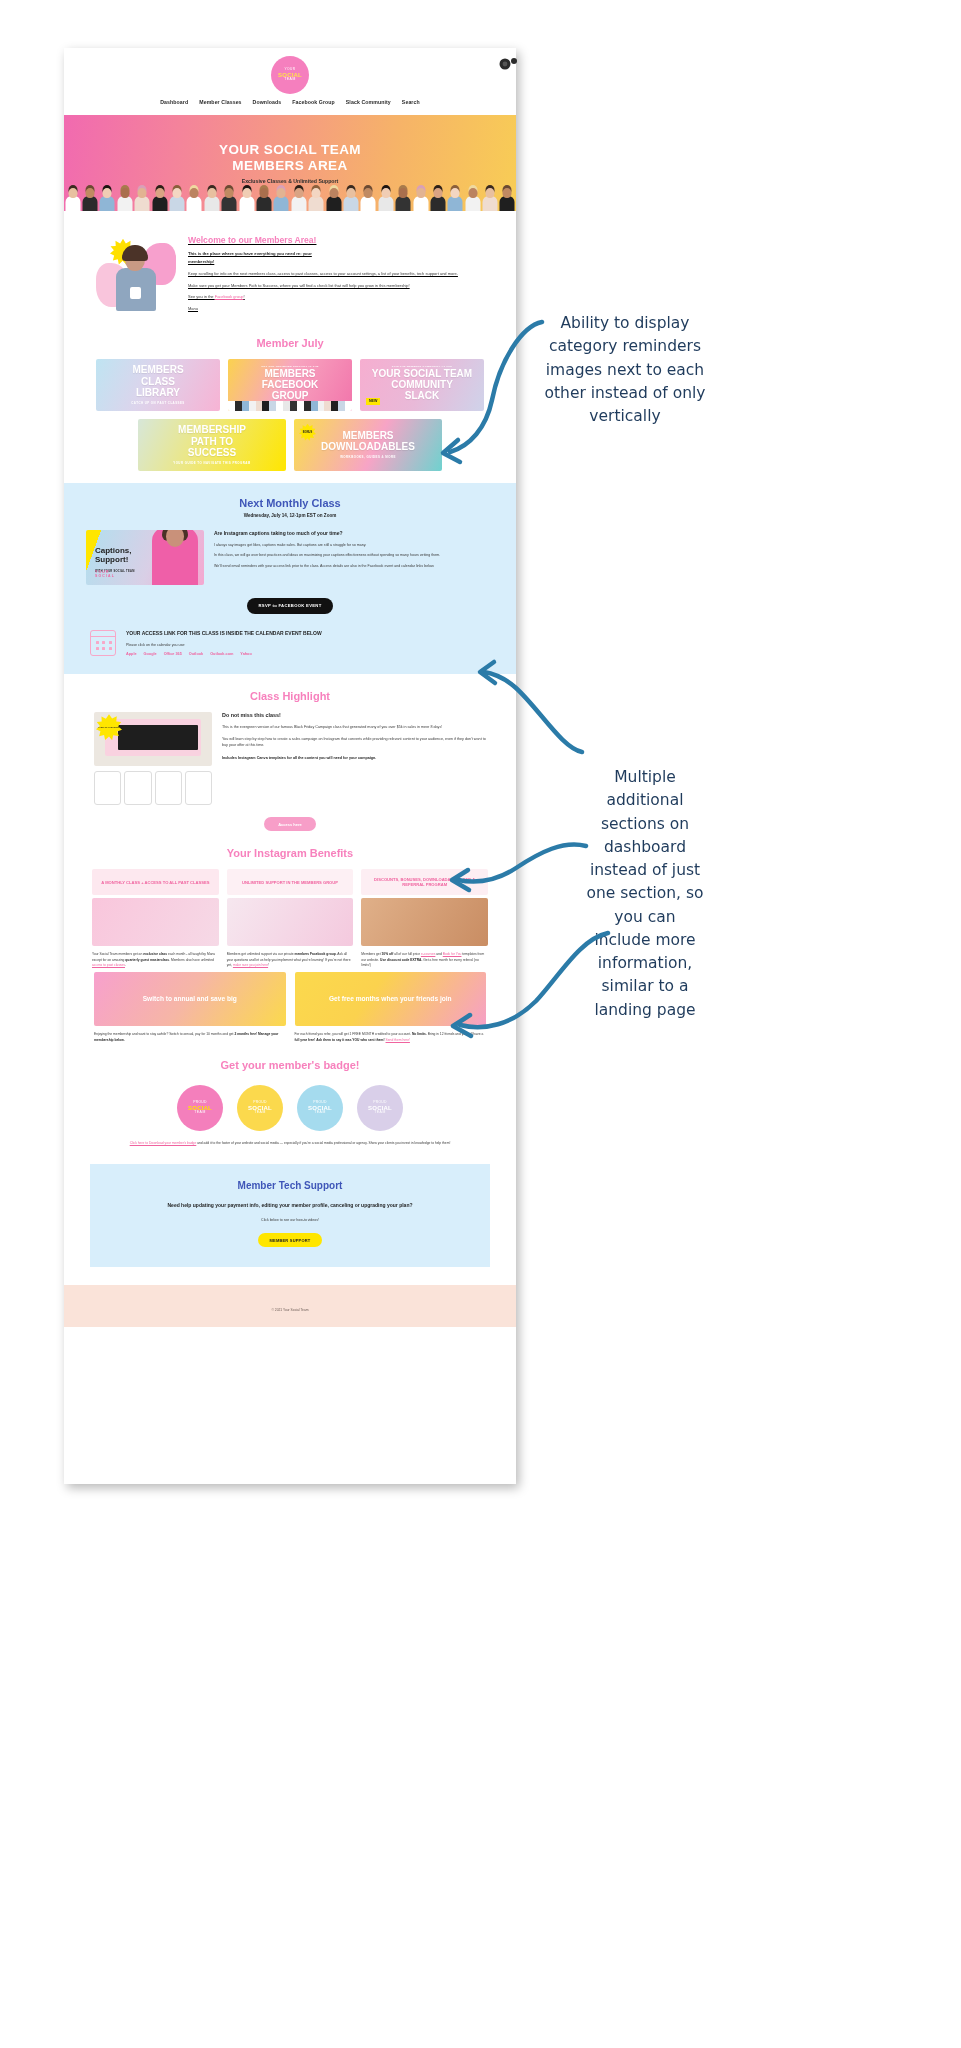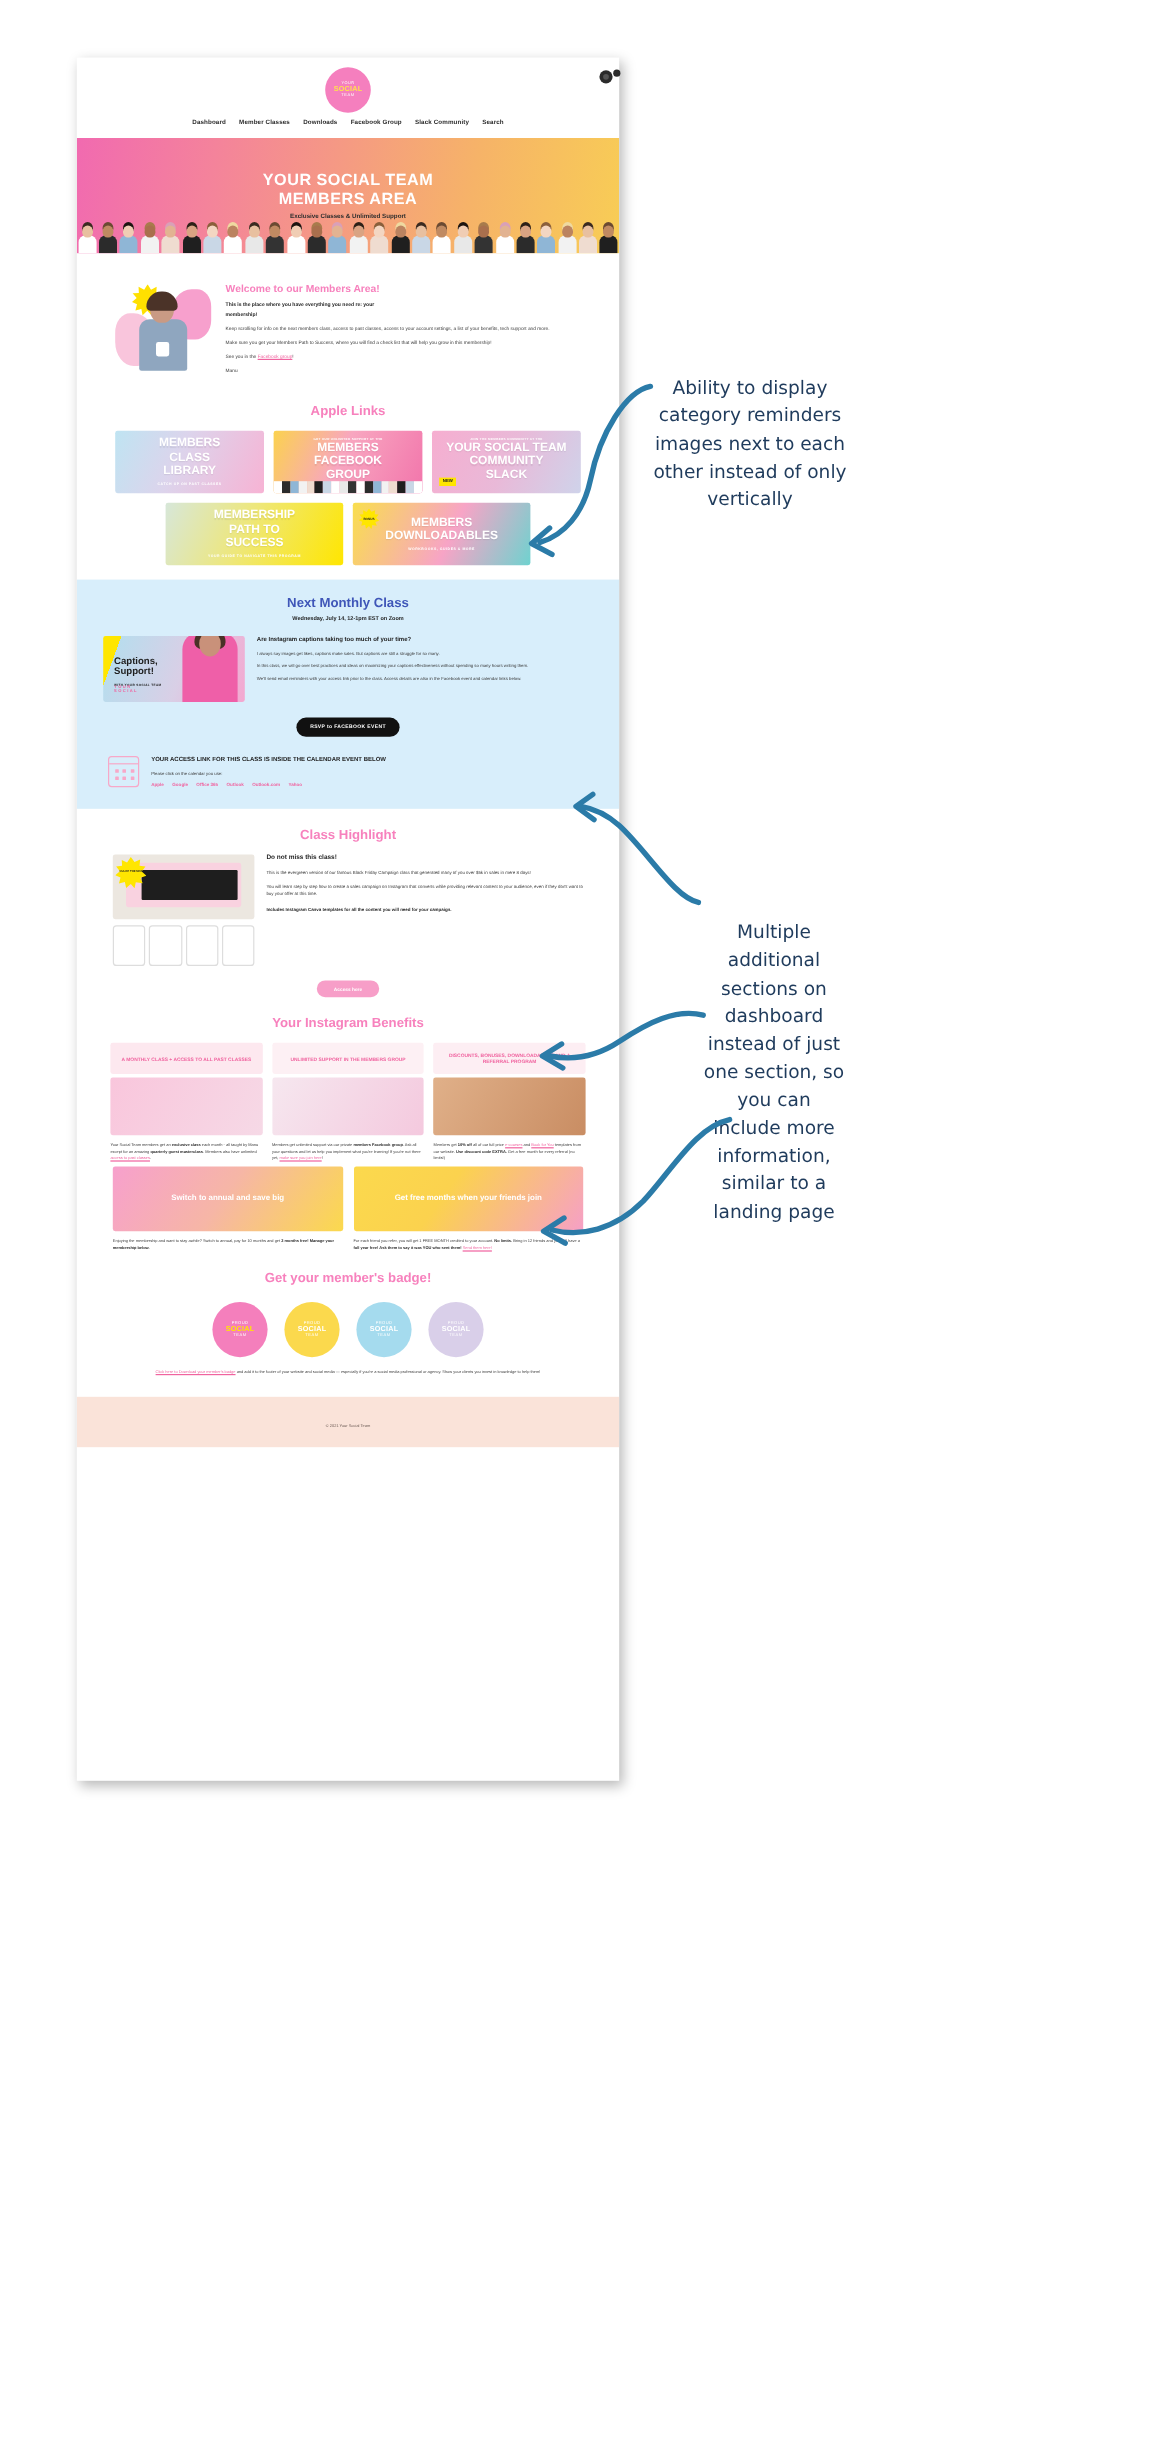--- a/index.html
+++ b/index.html
@@ -59,21 +59,21 @@
   .pp .head {
     position:absolute; bottom:13px; left:50%; transform:translateX(-50%);
     width:9px; height:10px; border-radius:50% 50% 45% 45%;
   }
   .pp .body {
     position:absolute; bottom:0; left:50%; transform:translateX(-50%);
     width:15px; height:15px; border-radius:6px 6px 0 0;
   }
 
   
-  .welcome { display:flex; gap:8px; padding: 22px 30px 10px; align-items:center; }
+  .welcome { display:flex; gap:8px; padding: 22px 30px 10px; align-items:flex-end;text-decoration:underline; }
   .welcome-img {
     width: 86px; height: 74px; flex:none; position:relative;
   }
   .blob-pink { position:absolute; right:4px; top:6px; width:34px; height:42px;
     background:#f7a0cd; border-radius:60% 40% 45% 55%; }
   .blob-dots { position:absolute; left:2px; top:26px; width:34px; height:44px;
     background:#f9c5dc; border-radius:40% 60% 50% 50%; }
   .sunburst { position:absolute; left:16px; top:2px; width:26px; height:26px;
     background:#ffe000;
     clip-path: polygon(50% 0,61% 18%,79% 8%,78% 29%,98% 29%,84% 44%,100% 58%,80% 64%,88% 83%,67% 80%,63% 100%,49% 85%,34% 99%,30% 79%,11% 84%,16% 64%,0 57%,15% 44%,2% 29%,22% 28%,21% 8%,39% 18%);
@@ -403,21 +403,21 @@
         <h2>Welcome to our Members Area!</h2>
         <div class="lead">This is the place where you have everything you need re: your</div>
         <div class="lead">membership!</div>
         <p>Keep scrolling for info on the next members class, access to past classes, access to your account settings, a list of your benefits, tech support and more.</p>
         <p>Make sure you get your Members Path to Success, where you will find a check list that will help you grow in this membership!</p>
         <p><span>See you in the </span><a>Facebook group</a><span>!</span></p>
         <div class="sig">Manu</div>
       </div>
     </div>
 
-    <div class="sec-title">Apple Links</div>
+    <div class="sec-title">Member July</div>
     <div class="cards-wrap">
       <div class="cards-row" id="ml-row1">
           <div class="mcard card-a">
             <div class="ct">MEMBERS<br>CLASS<br>LIBRARY</div>
             <div class="cs">CATCH UP ON PAST CLASSES</div>
           </div>
           <div class="mcard card-b">
             <div class="ctop">GET OUR UNLIMITED SUPPORT AT THE</div>
             <div class="ct">MEMBERS<br>FACEBOOK<br>GROUP</div>
             <div class="card-strip">
@@ -586,20 +586,26 @@
           <span class="b3">TEAM</span>
         </div>
         <div class="mbadge bd-lilac">
           <span class="b1">PROUD</span>
           <span class="b2">SOCIAL</span>
           <span class="b3">TEAM</span>
         </div>
       </div>
     <div class="badge-note"><a>Click here to Download your member's badge</a><span> and add it to the footer of your website and social media — especially if you're a social media professional or agency. Show your clients you invest in knowledge to help them!</span></div>
 
+    <div class="support">
+      <h2>Member Tech Support</h2>
+      <h4>Need help updating your payment info, editing your member profile, canceling or upgrading your plan?</h4>
+      <div class="sp">Click below to see our how-to videos!</div>
+      <div class="btn-yellow">MEMBER SUPPORT</div>
+    </div>
 
     <div class="site-foot">
       <span>© 2021 Your Social Team</span>
     </div>
 
   </div>
 </div>
 
 <svg class="dots-cam" style="left:496px;top:52px;" width="24" height="24">
   <circle cx="9" cy="12" r="5.5" fill="#2b2b2b"></circle>

